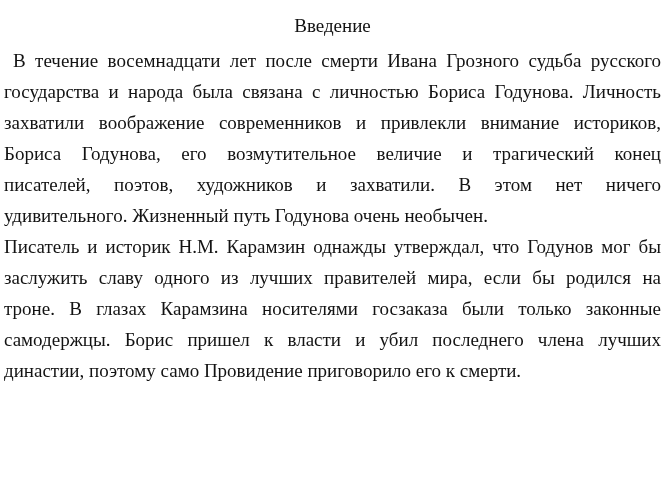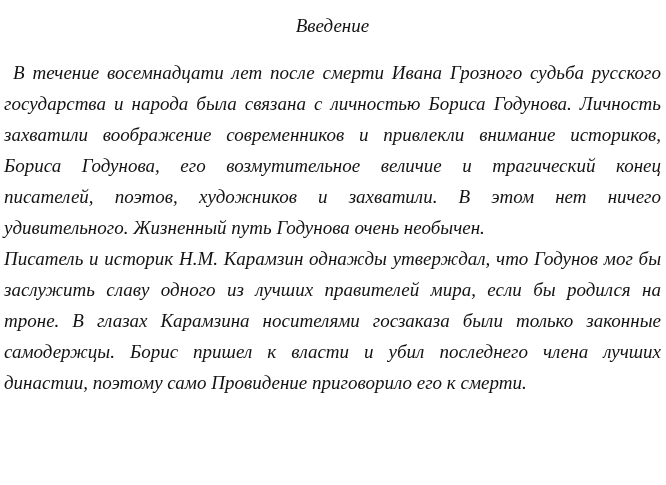--- a/index.html
+++ b/index.html
@@ -10,30 +10,29 @@
   .page {
     position: relative;
     width: 666px;
     height: 485px;
     background: #ffffff;
     overflow: hidden;
     font-family: "Liberation Serif", "DejaVu Serif", serif;
     color: #131313;
     box-sizing: border-box;
     padding: 10px 5px 0 4px;
-    font-style: italic;
   }
   .title {
     text-align: center;
     font-size: 19px;
     line-height: 31px;
     white-space: nowrap;
   }
   .doc-body {
-    margin-top: 16px;
+    margin-top: 4px;
   }
   .line {
     font-size: 19px;
     line-height: 31px;
     text-align: justify;
     text-align-last: left;
   }
   .line.just {
     text-align-last: justify;
   }

